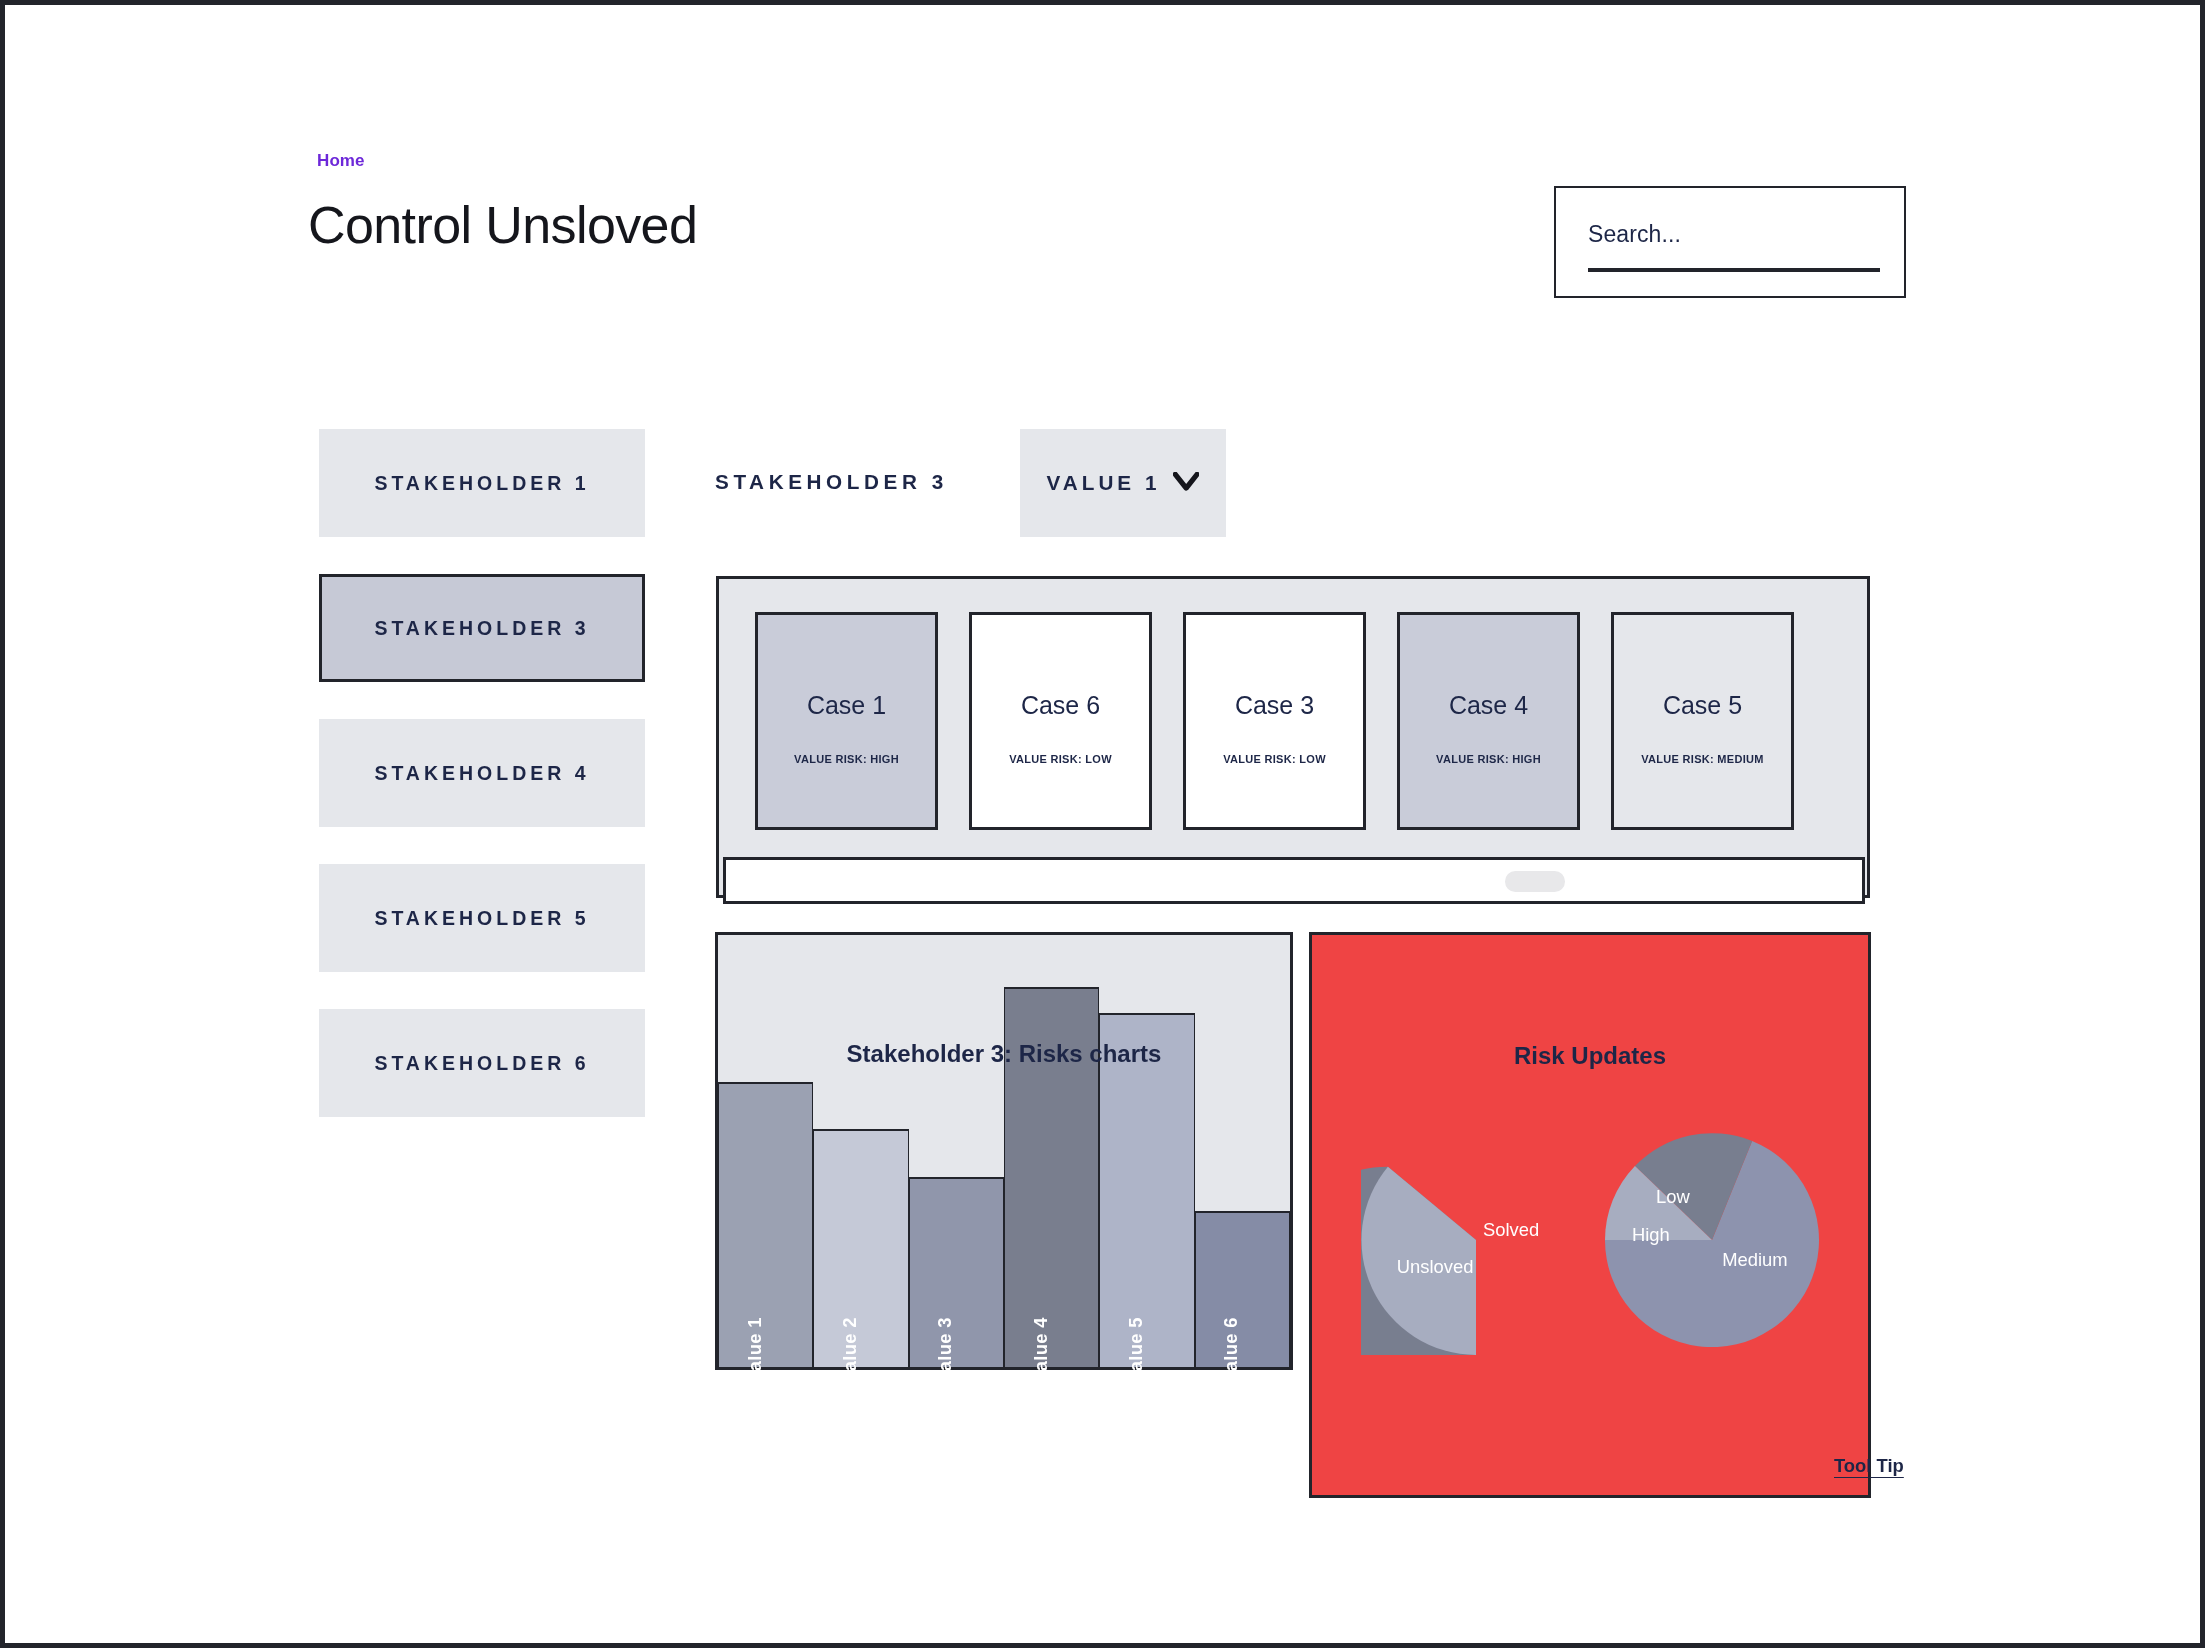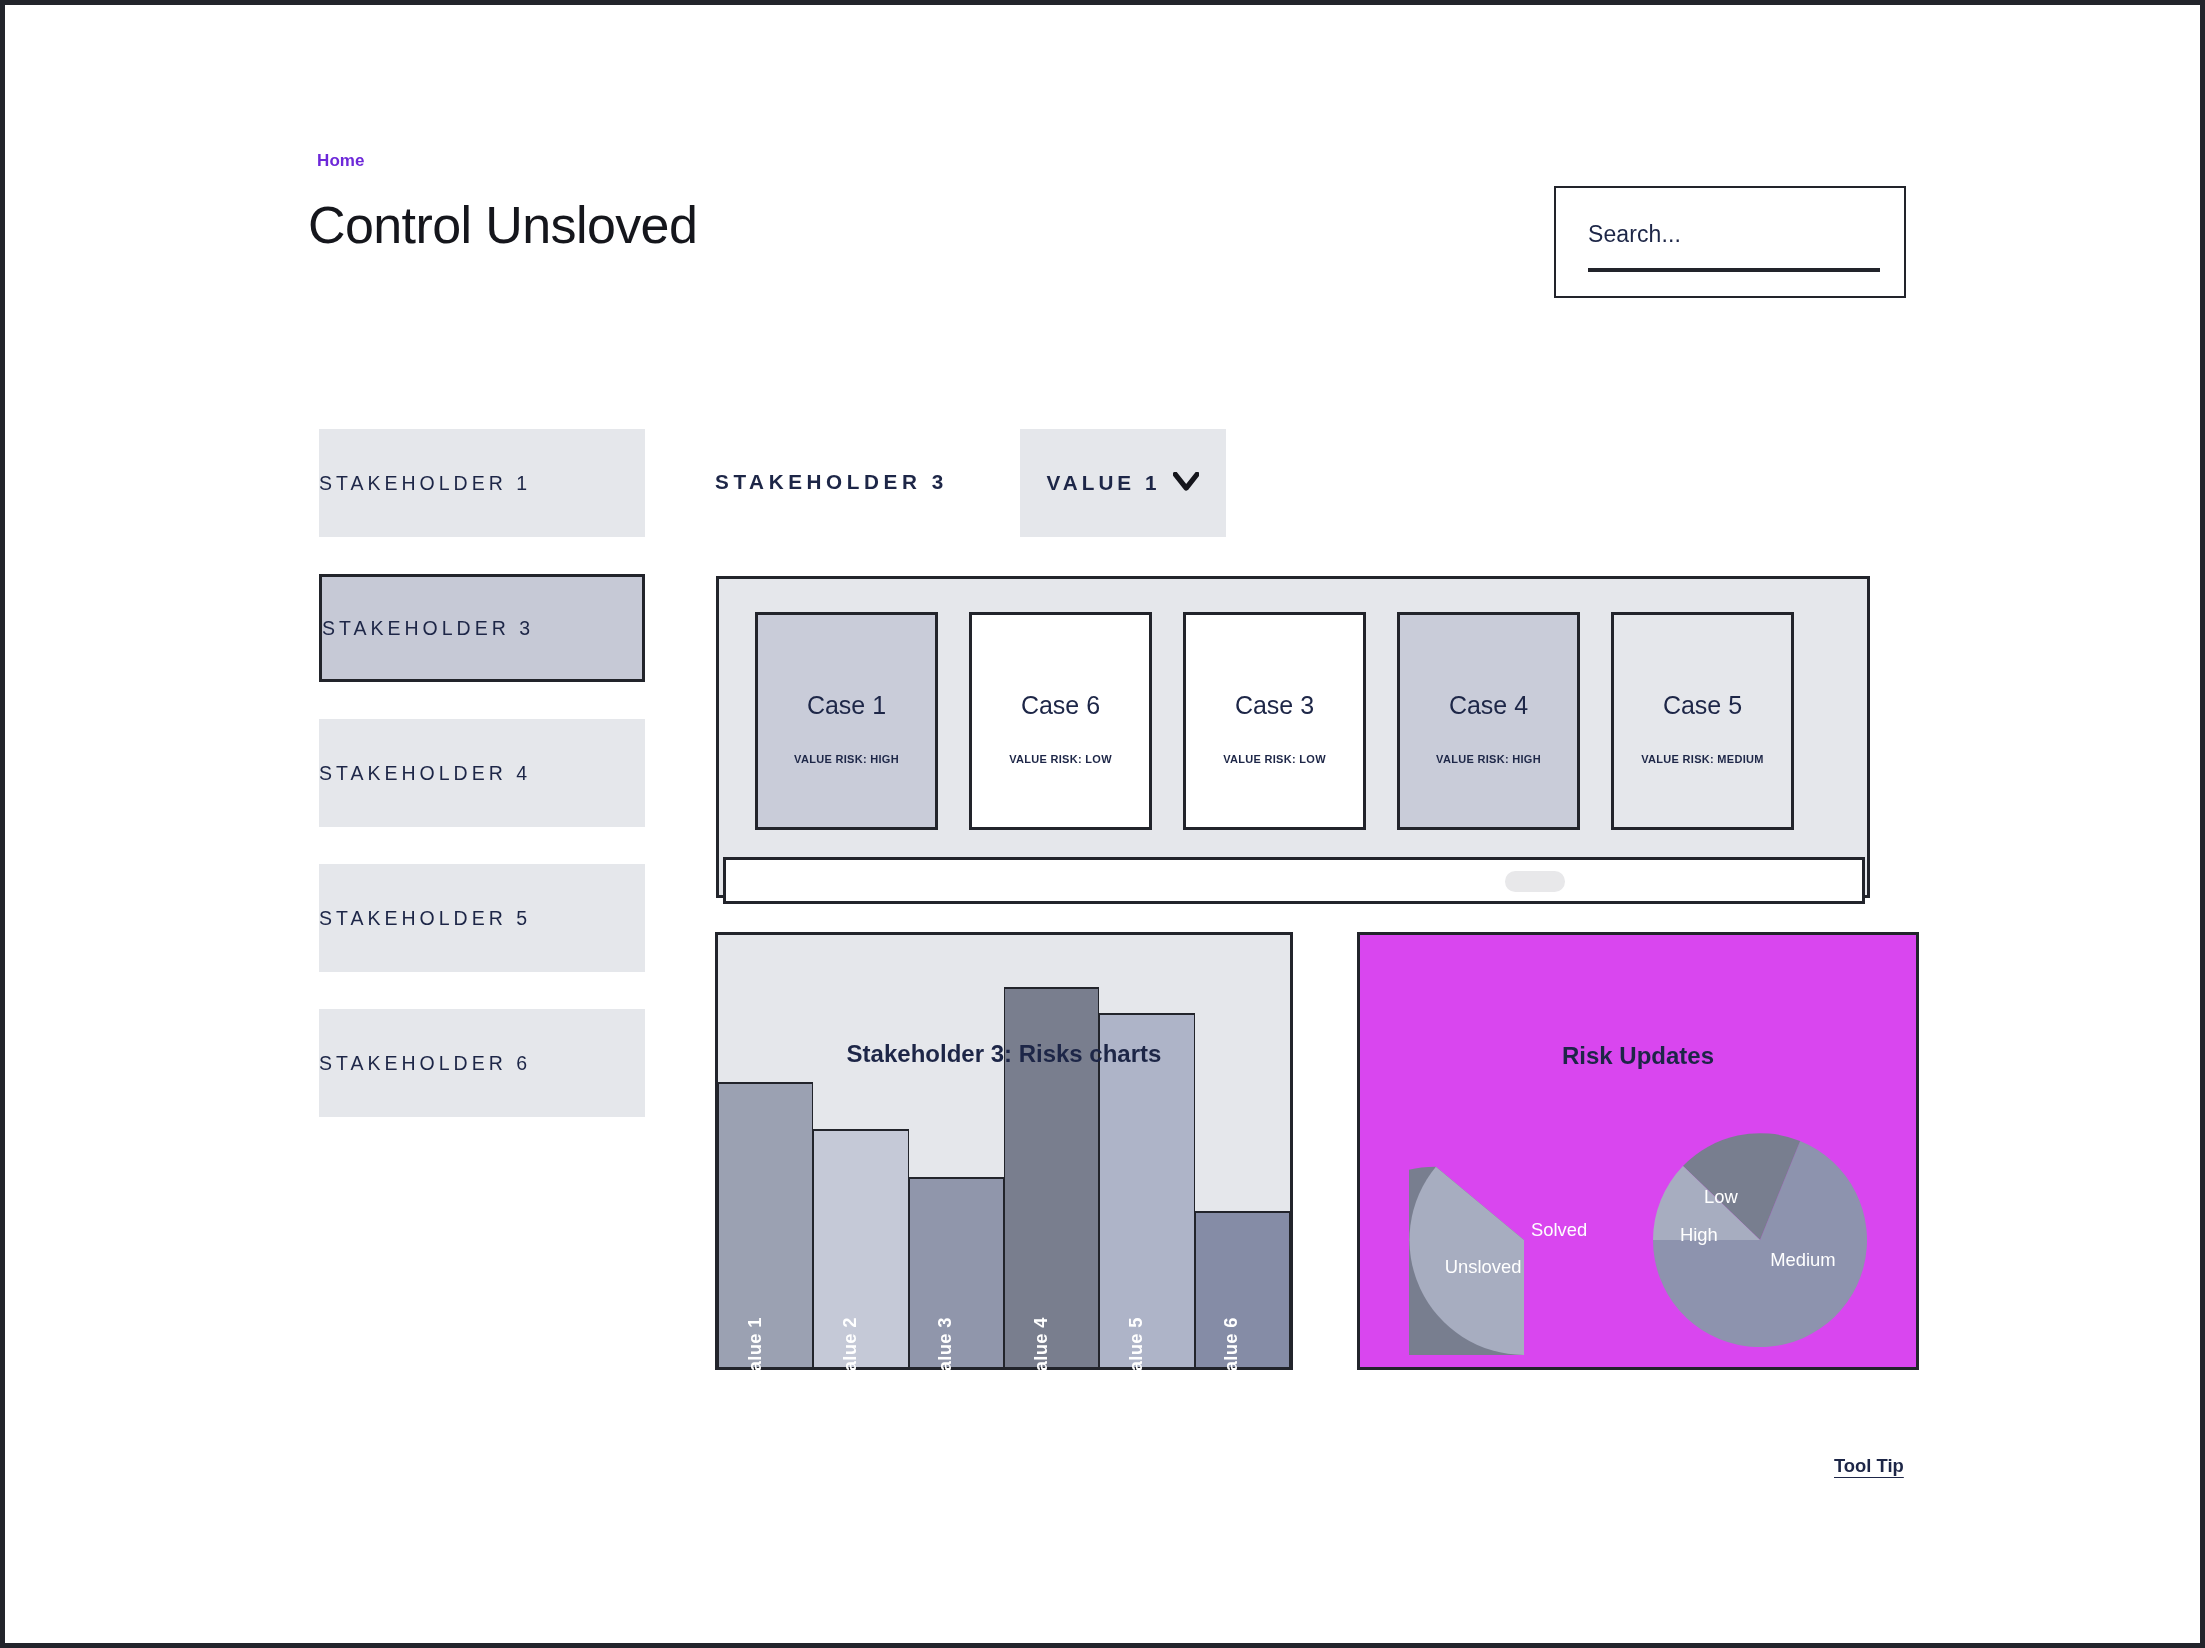--- a/index.html
+++ b/index.html
@@ -53,22 +53,22 @@
   
   .sidebar { position:absolute; left:314px; top:424px; width:326px; }
   .sh-item {
     width:326px; height:108px;
     background:#e5e7eb;
     margin-bottom:37px;
     display:flex; align-items:center;
     box-sizing:border-box;
   }
   .sh-item .sh-label {
-    width:100%; 
-    font-size:19.5px; font-weight:400;
+    width:100%; text-align:center;
+    font-size:19.5px; font-weight:700;
     letter-spacing:4px;
     color:#1d2647;
   }
   .sh-item.active {
     background:#c6c9d6;
     border:3.4px solid #22242b;
   }
 
   .sh-heading {
     position:absolute; left:710px; top:465px;
@@ -165,25 +165,24 @@
     transform:translateX(-50%) rotate(-90deg);
     transform-origin:center bottom;
     white-space:nowrap;
     font-size:18.4px; font-weight:700; color:#ffffff;
     letter-spacing:0.3px;
   }
 
   
   .pie-panel {
     position:absolute; left:1304px; top:927px;
-    width:562px; height:438px;
-    background:#d946ef;
-    border:3.4px solid #22242b;
-    box-sizing:border-box;
-    margin-left:48px;
+    width:562px; height:566px;
+    background:#ef4444;
+    border:3.4px solid #22242b;
+    box-sizing:border-box;
   }
   .pie-wrap {
     position:absolute; left:0; top:190px; width:100%;
     display:flex; justify-content:center; align-items:center;
     gap:13.8px;
   }
   .pie { position:relative; }
   .pie svg { display:block; }
   .pie-lbl {
     position:absolute;

